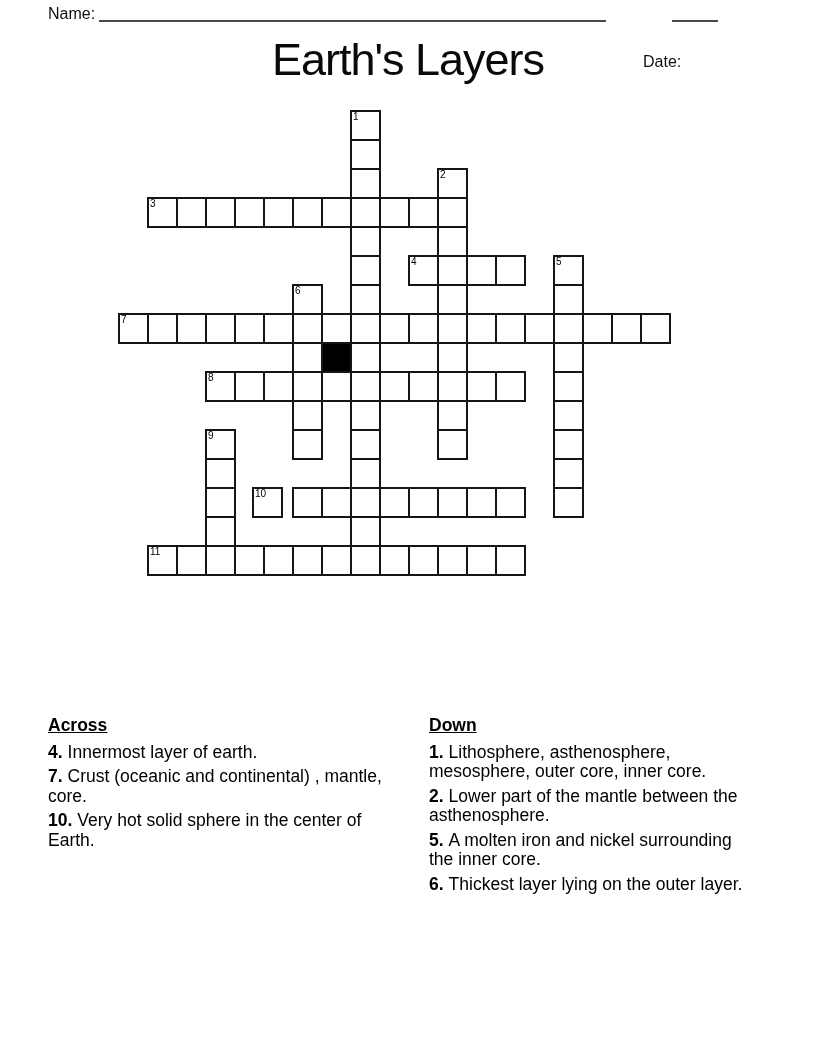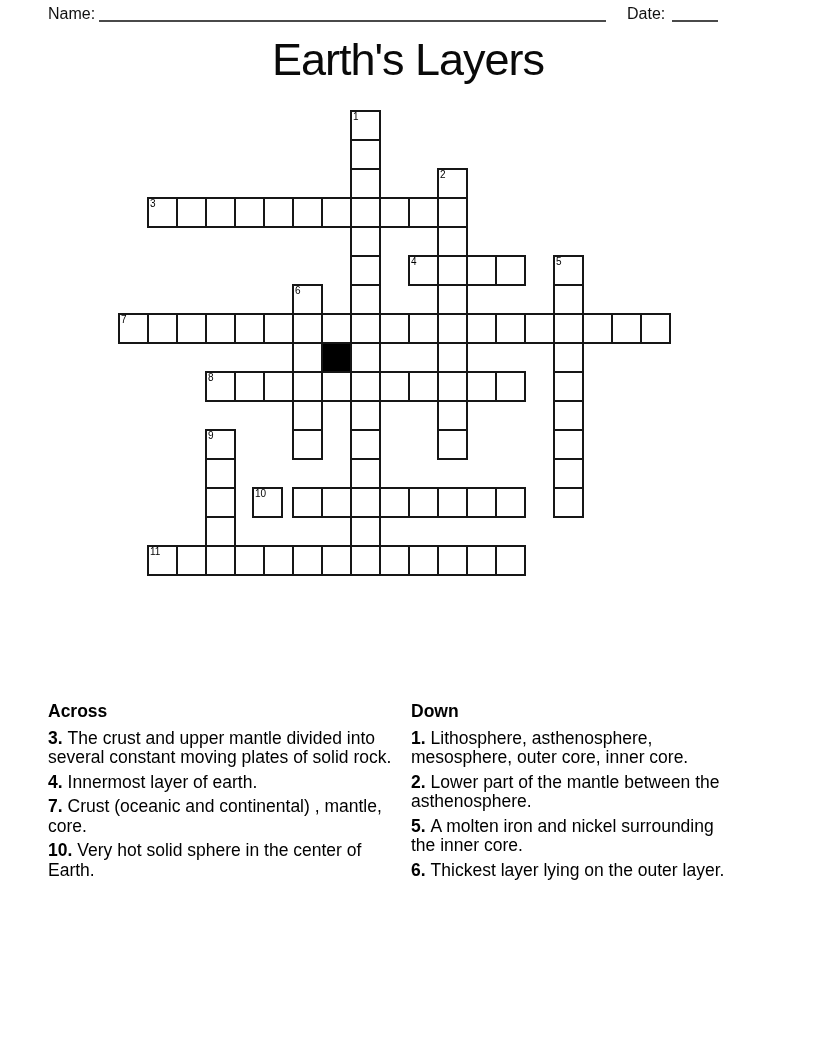--- a/index.html
+++ b/index.html
@@ -20,21 +20,21 @@
     line-height: 18px;
     color: #111;
   }
   .fill-line {
     position: absolute;
     height: 0;
     border-bottom: 2px solid #4a4a4a;
   }
   .name-label { left: 48px; }
   .name-line  { left: 99px;  top: 20px; width: 507px; }
-  .date-label { left: 627px; }
+  .date-label { left: 643px; margin-top: 48px; }
   .date-line  { left: 672px; top: 20px; width: 46px; }
   
   .title {
     position: absolute;
     top: 32px;
     left: 0;
     width: 100%;
     margin: 0;
     text-align: center;
     font-size: 45px;
@@ -64,24 +64,25 @@
   }
   
   .clues {
     position: absolute;
     top: 700px;
     font-size: 17.5px;
     line-height: 19.5px;
     color: #000;
   }
   .clues-across { left: 48px;  width: 345px; }
-  .clues-down   { left: 411px; width: 322px; }
+  .clues-down   { left: 429px; width: 322px; }
   .clue-heading {
     font-weight: bold;
-    margin: 2px 0 7px 0;
+    text-decoration: underline;
+    margin: 16px 0 7px 0;
   }
   .clue { margin: 0 0 5px 0; }
   .clue b { margin-right: 5px; }
 </style>
 </head>
 <body>
 
 <div class="page">
 
   <span class="hdr-label name-label">Name:</span>
@@ -212,21 +213,20 @@
       <div class="cell" style="left: 350px; top: 545px; width: 31px; height: 31px;"></div>
       <div class="cell" style="left: 379px; top: 545px; width: 31px; height: 31px;"></div>
       <div class="cell" style="left: 408px; top: 545px; width: 31px; height: 31px;"></div>
       <div class="cell" style="left: 437px; top: 545px; width: 31px; height: 31px;"></div>
       <div class="cell" style="left: 466px; top: 545px; width: 31px; height: 31px;"></div>
       <div class="cell" style="left: 495px; top: 545px; width: 31px; height: 31px;"></div>
     </div>
 
   <div class="clues clues-across">
     <div class="clue-heading">Across</div>
-    <p class="clue"><b>3.</b><span>The crust and upper mantle divided into several constant moving plates of solid rock.</span></p>
     <p class="clue"><b>4.</b><span>Innermost layer of earth.</span></p>
     <p class="clue"><b>7.</b><span>Crust (oceanic and continental) , mantle, core.</span></p>
     <p class="clue"><b>10.</b><span>Very hot solid sphere in the center of Earth.</span></p>
   </div>
 
   <div class="clues clues-down">
     <div class="clue-heading">Down</div>
     <p class="clue"><b>1.</b><span>Lithosphere, asthenosphere, mesosphere, outer core, inner core.</span></p>
     <p class="clue"><b>2.</b><span>Lower part of the mantle between the asthenosphere.</span></p>
     <p class="clue"><b>5.</b><span>A molten iron and nickel surrounding the inner core.</span></p>

